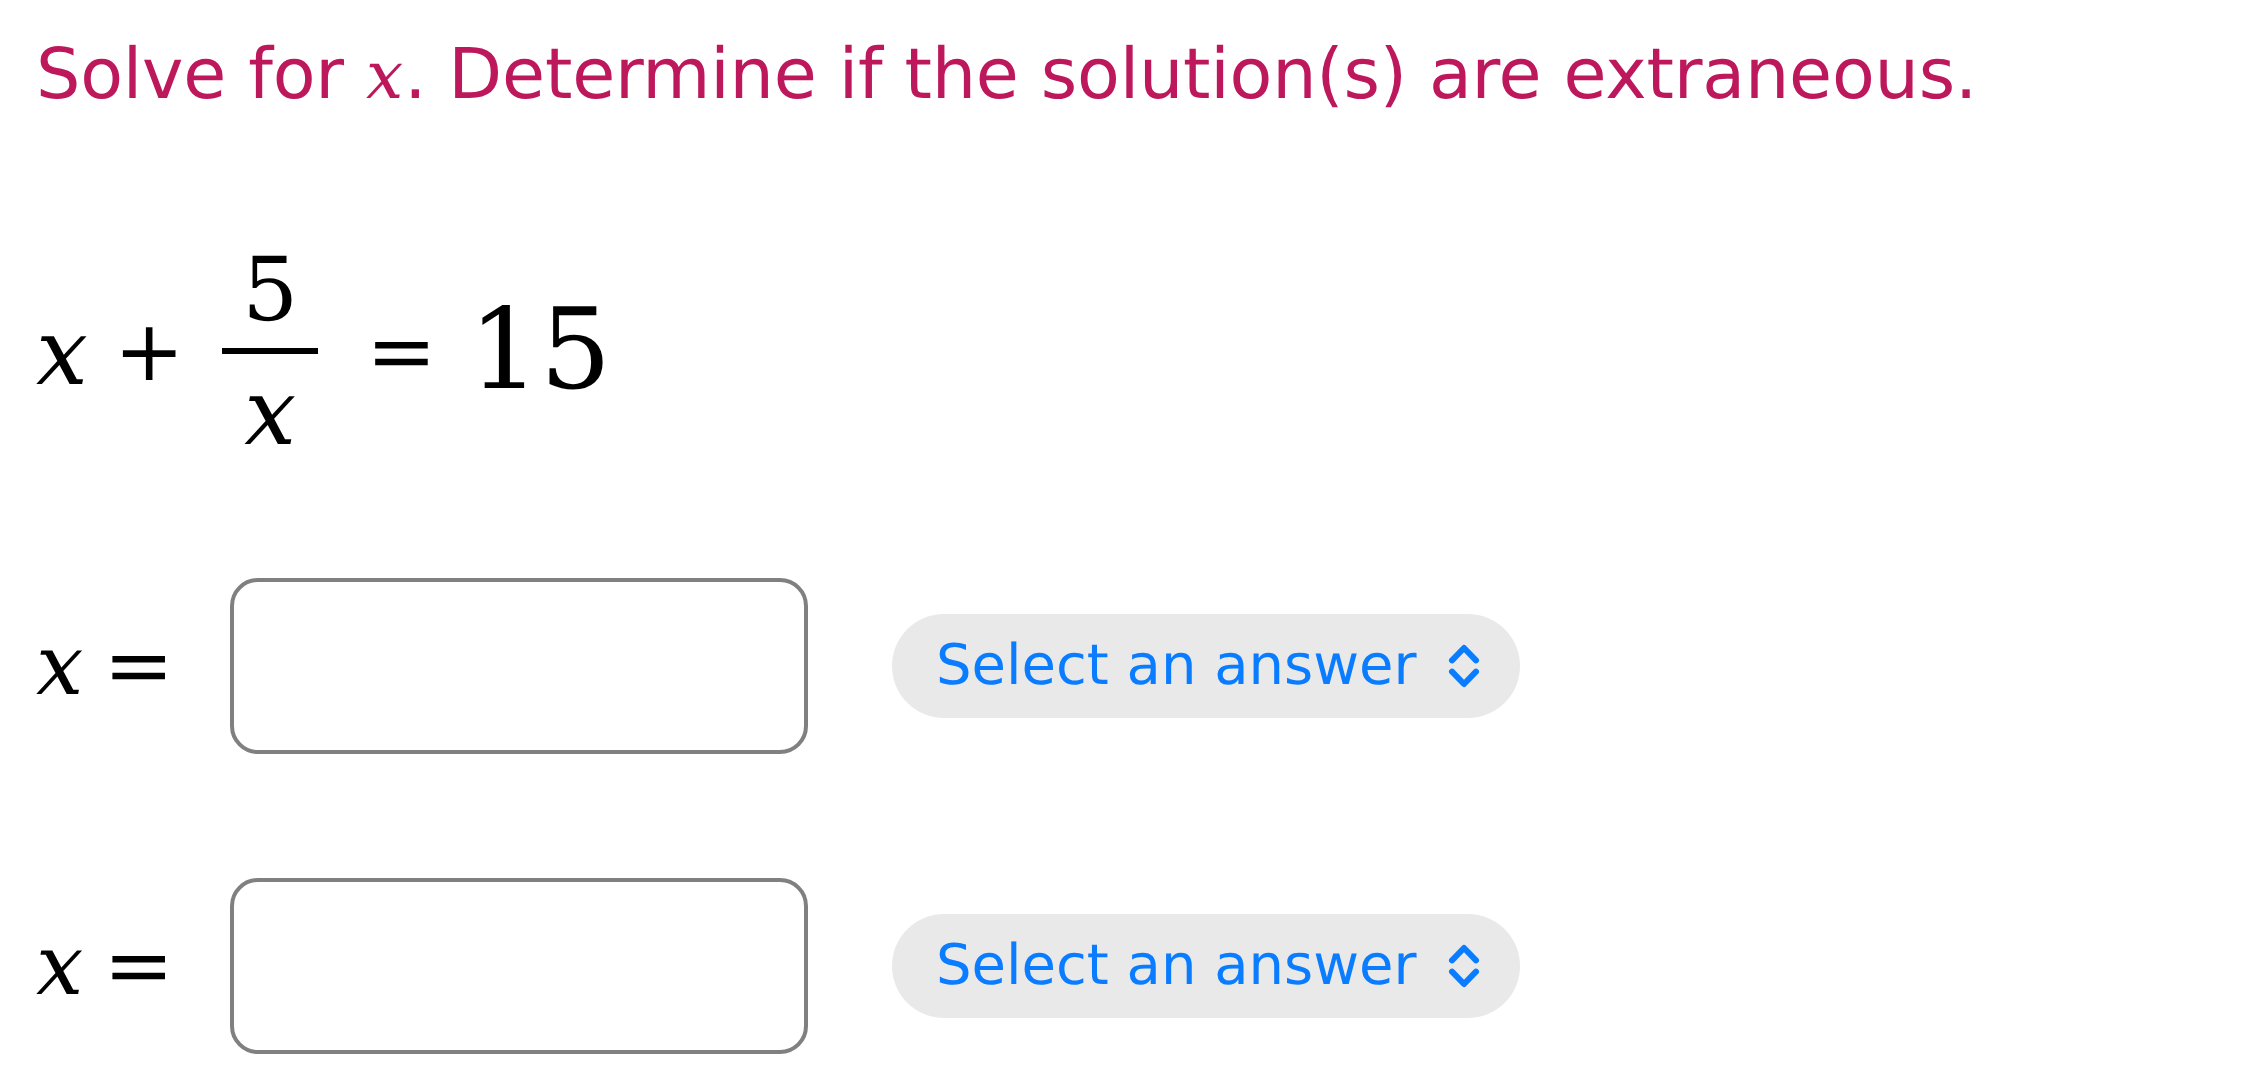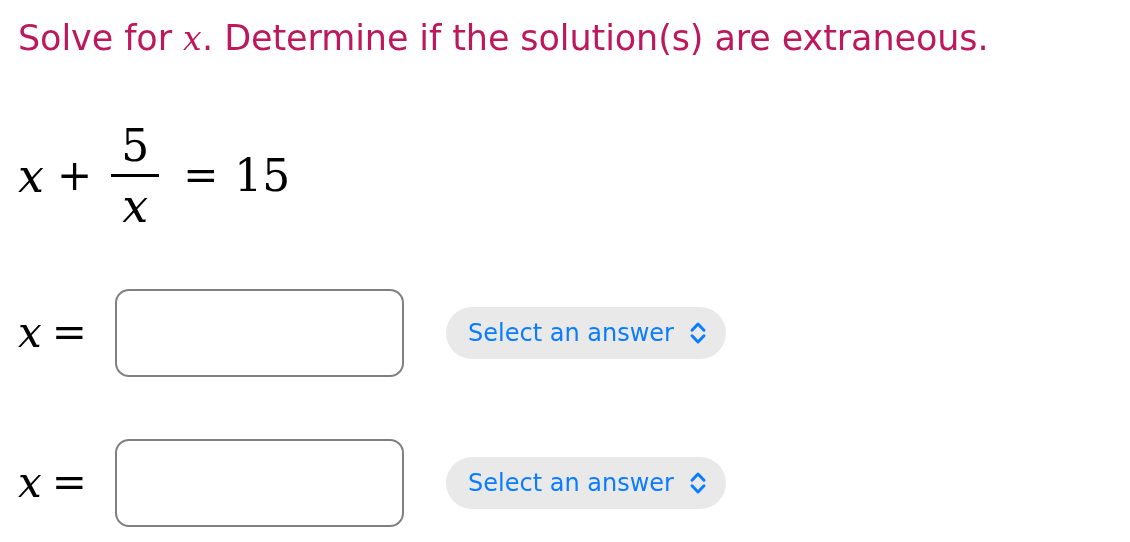--- a/index.html
+++ b/index.html
@@ -85,21 +85,21 @@
     line-height: 1;
   }
   .eq-eq {
     font-style: normal;
     font-size: 42px;
     margin: 0 16px 0 18px;
     line-height: 1;
   }
   .eq-rhs {
     font-style: normal;
-    font-size: 44px;
+    font-size: 56px;
     line-height: 1;
   }
 
   
   .answer-row {
     position: absolute;
     left: 0;
     display: flex;
     align-items: center;
     height: 88px;
@@ -147,21 +147,21 @@
     background: #e9e9ea;
     border: none;
     border-radius: 26px;
     display: inline-flex;
     align-items: center;
     gap: 14px;
     cursor: pointer;
     font-family: "DejaVu Sans", sans-serif;
   }
   .select-pill-label {
-    font-size: 24px;
+    font-size: 28px;
     color: #0a7cff;
     line-height: 1;
     white-space: nowrap;
   }
   .chev {
     display: inline-flex;
     align-items: center;
     justify-content: center;
     width: 20px;
     height: 28px;

